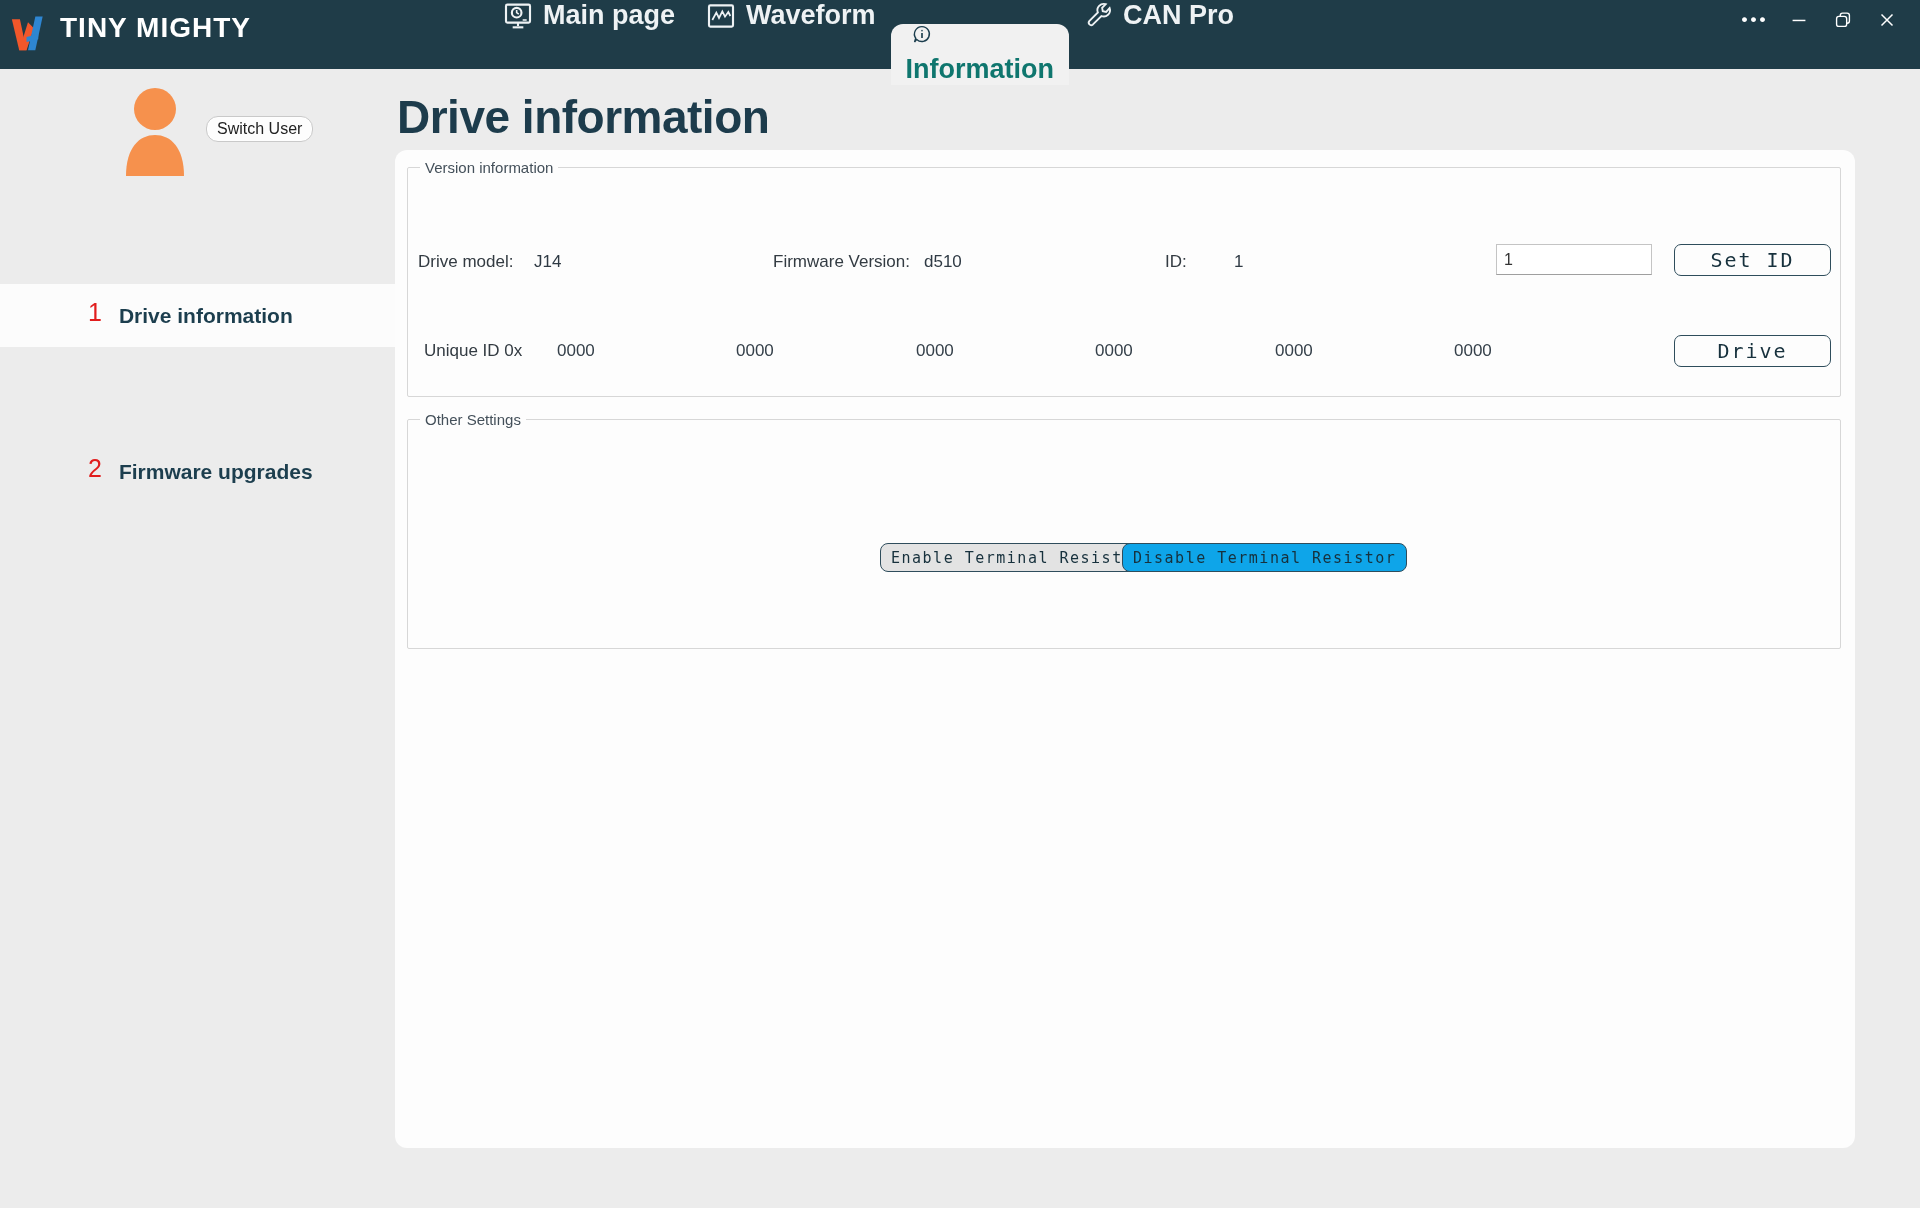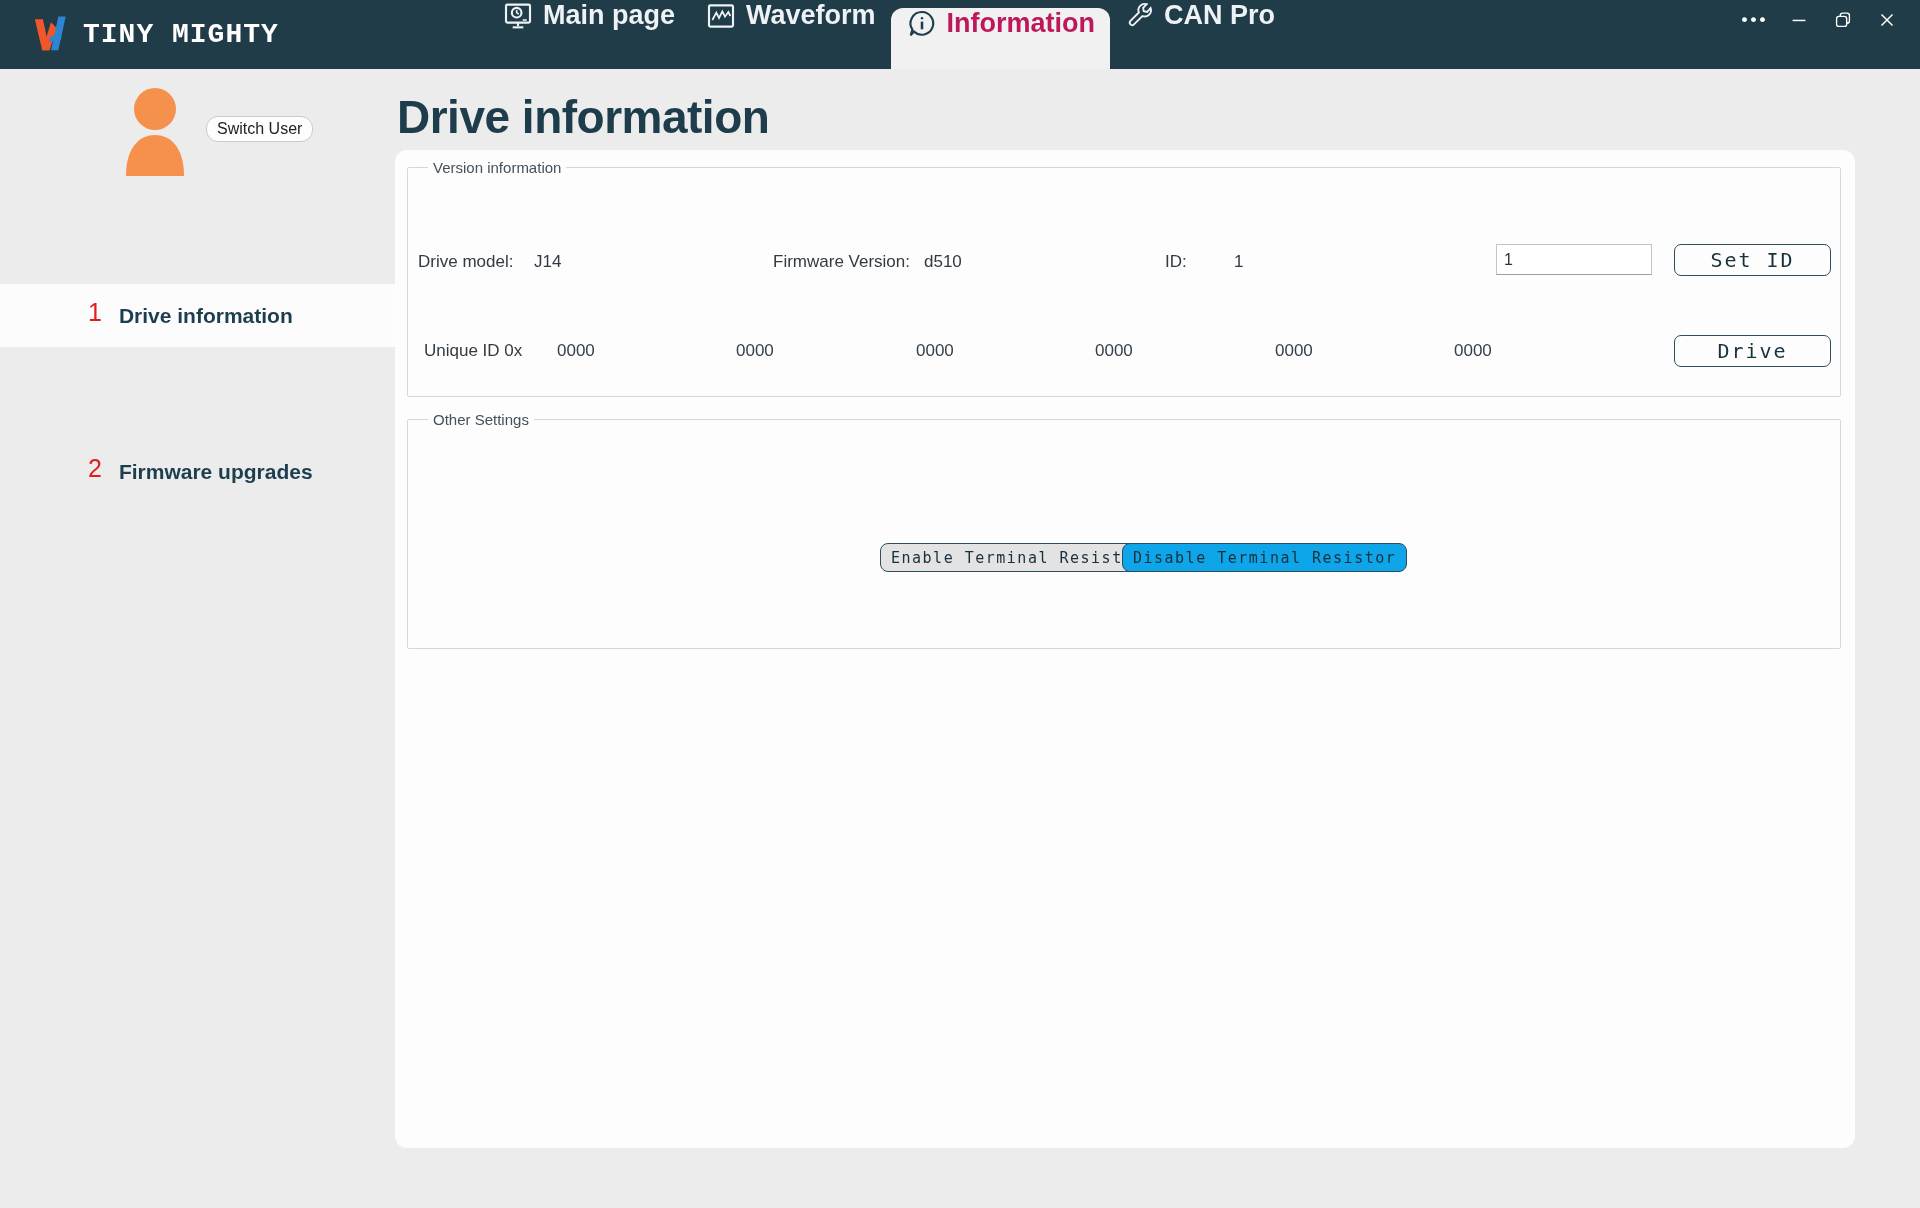--- a/index.html
+++ b/index.html
@@ -10,35 +10,36 @@
     position:relative;
     overflow:hidden;
     color:#1c3e4e;
   }
 
   
   .titlebar {
     position:absolute; left:0; top:0; width:1920px; height:69px;
     background:#1f3c48;
   }
-  .brand { position:absolute; left:29px; top:12px; display:flex; align-items:center; gap:10px;font-family:Liberation Mono, monospace; }
+  .brand { position:absolute; left:6px; top:12px; display:flex; gap:10px; }
   .brand-name {
     color:#ffffff; font-size:28px; font-weight:700; letter-spacing:1px;
   }
   .nav { position:absolute; left:487px; top:0; height:69px; display:flex; align-items:stretch; gap:0; }
   .nav-tab {
     display:flex; align-items:flex-start; gap:9px;
     padding:0 15px; height:69px;
     color:#eef2f4; font-size:27px; font-weight:700;
     cursor:pointer; white-space:nowrap;
   }
   .nav-tab.active {
-    height:61px; margin-top:8px;
-    background:#f1f1f1; color:#be185d;
+    height:61px; margin-top:24px;
+    background:#f1f1f1; color:#0f766e;
     border-radius:12px 12px 0 0;
+    flex-direction:column;
   }
   .nav-tab svg { display:block; }
   .win-controls {
     position:absolute; right:18px; top:0; height:40px;
     display:flex; align-items:center; gap:14px; color:#ffffff;
   }
   .win-btn {
     width:30px; height:30px; display:flex; align-items:center; justify-content:center;
     cursor:pointer;
   }
@@ -69,21 +70,21 @@
   }
   .panel {
     position:absolute; left:395px; top:150px; width:1460px; height:998px;
     background:#fdfdfd; border-radius:12px;
   }
   fieldset.group {
     position:absolute; left:12px; width:1434px; height:238px;
     border:1px solid #d7d7d7; border-radius:2px;
   }
   fieldset.group legend {
-    margin-left:20px; padding:0 5px;
+    margin-left:12px; padding:0 5px;
     font-size:15px; color:#44505a;
   }
   .fld-label { position:absolute; font-size:17px; color:#333b42; line-height:24px; }
   .fld-value { position:absolute; font-size:17px; color:#2f3a44; line-height:24px; }
 
   .spinbox {
     position:absolute; left:1088px; top:68px; width:156px; height:31px;
     background:#ffffff; border:1px solid #c4c4c4; border-bottom-color:#9f9f9f;
     display:flex; align-items:stretch;
   }

